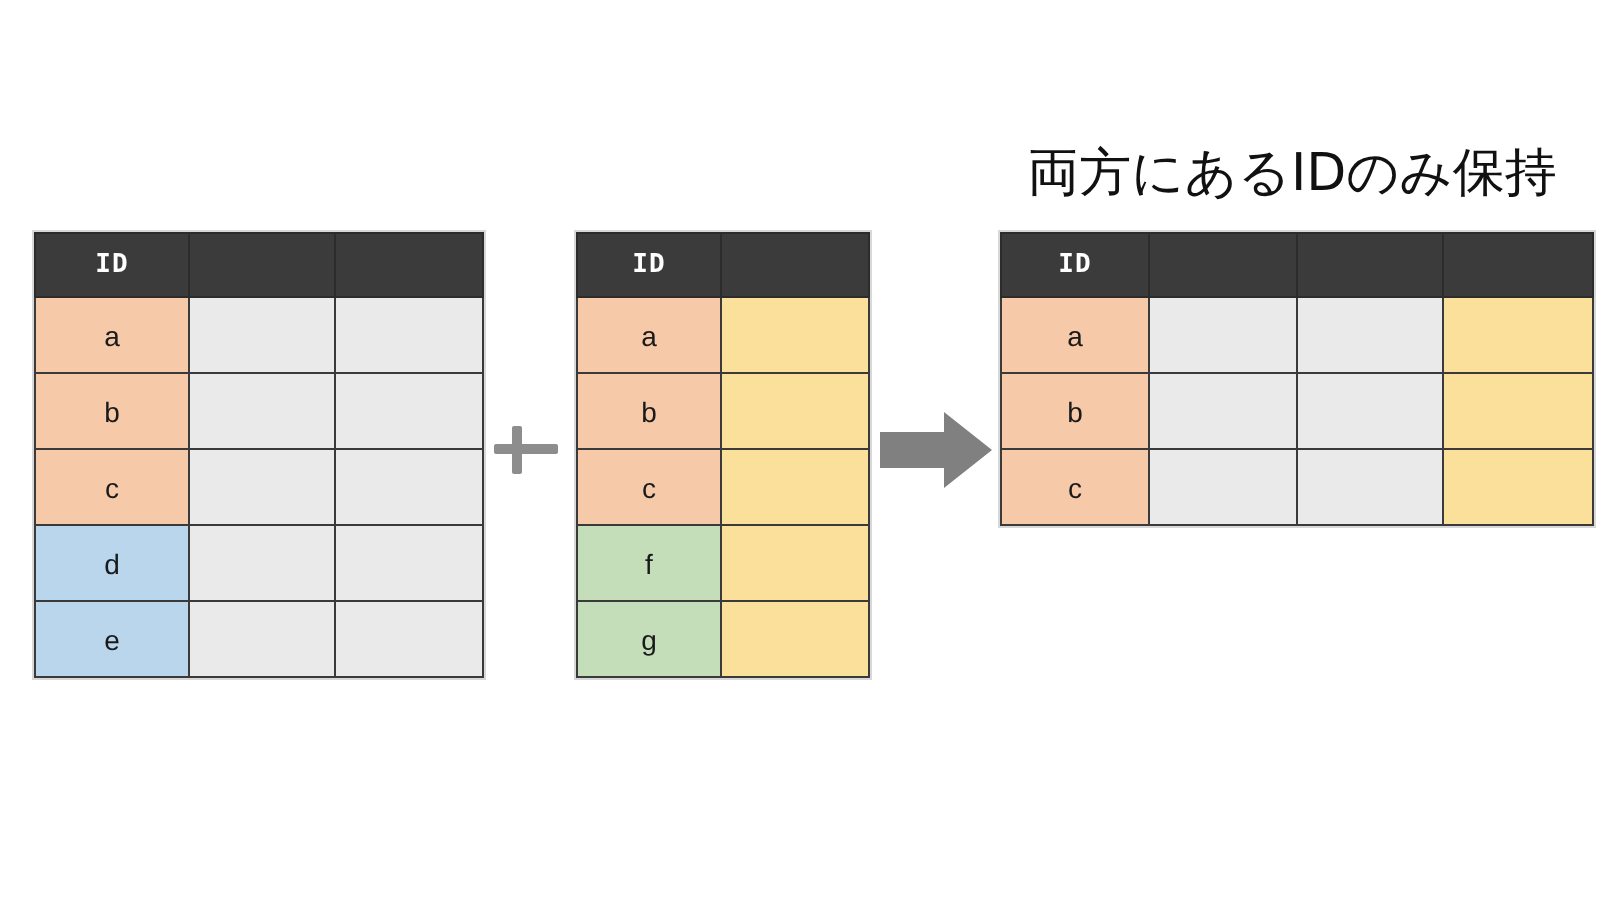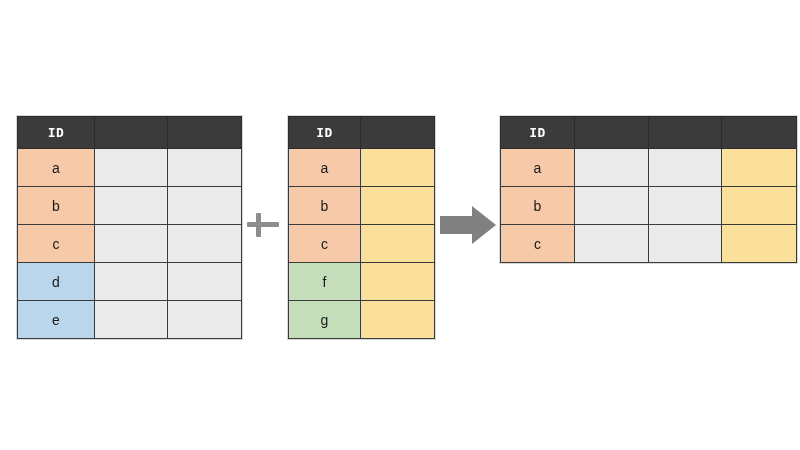--- a/index.html
+++ b/index.html
@@ -190,20 +190,21 @@
       </tr>
     </tbody>
   </table>
 
   <div class="arrow-right">
     <svg width="56" height="38" viewBox="0 0 56 38" aria-hidden="true">
       <polygon points="0,10 32,10 32,0 56,19 32,38 32,28 0,28" fill="#808080"></polygon>
     </svg>
   </div>
 
+  <div id="result-title">両方にあるIDのみ保持</div>
 
   <table class="tbl" id="table-right">
     <tbody>
       <tr class="hdr">
         <td>ID</td>
         <td></td>
         <td></td>
         <td></td>
       </tr>
       <tr class="body">

